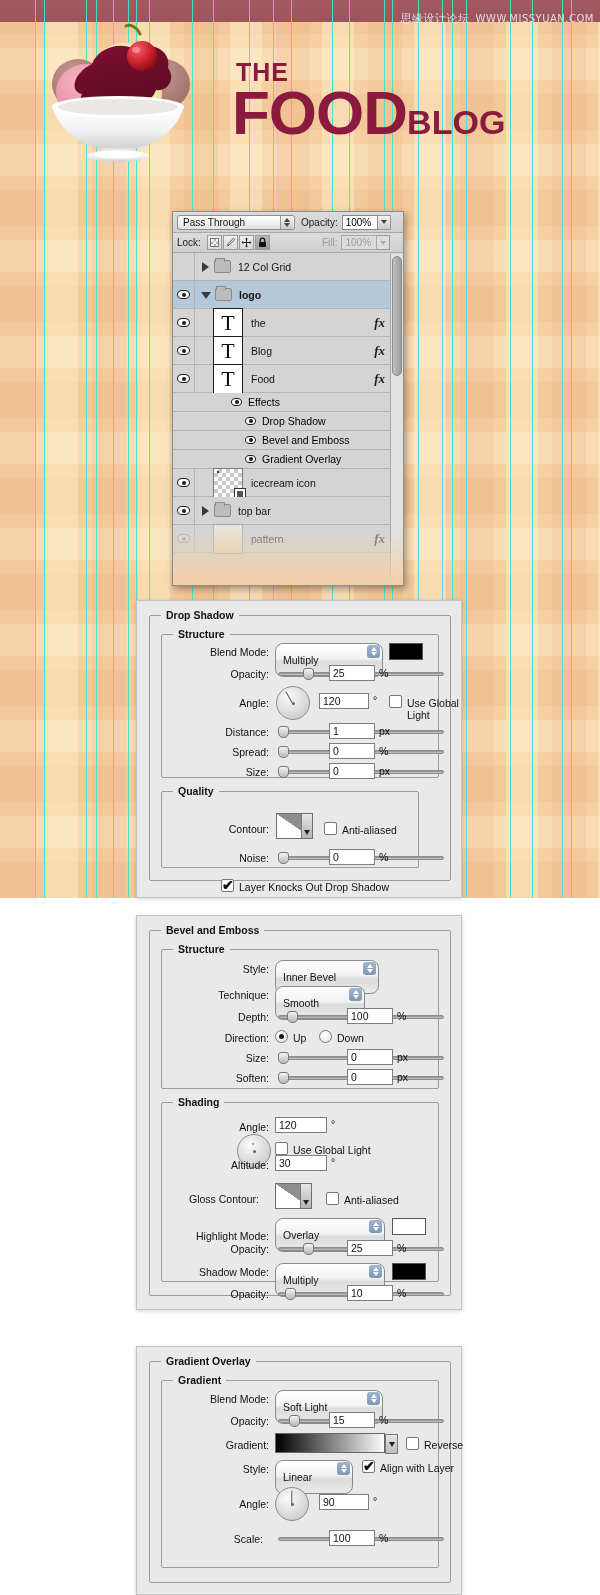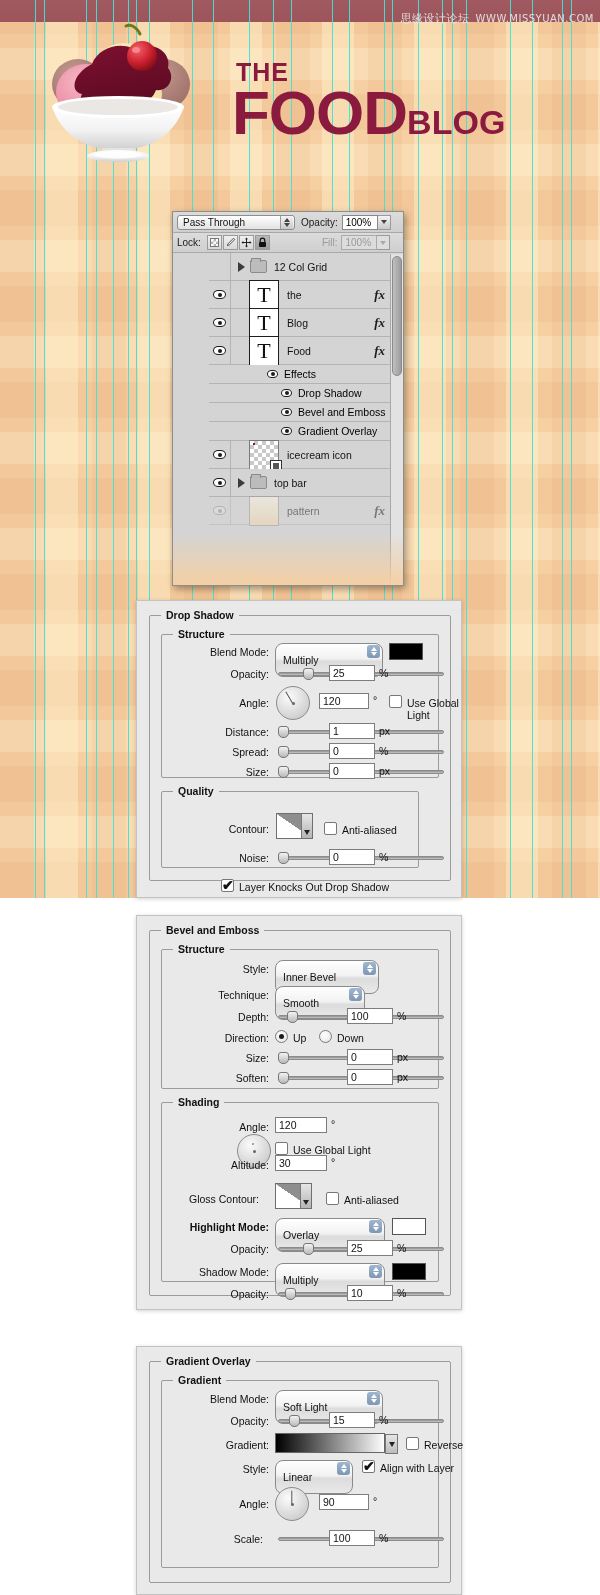--- a/index.html
+++ b/index.html
@@ -131,21 +131,21 @@
   .lockbtn.active{ background:linear-gradient(#b9b9b9,#9e9e9e); }
   .checkerbox{
     width:9px;height:9px;
     background-image:
       linear-gradient(45deg,#b0b0b0 25%,transparent 25%,transparent 75%,#b0b0b0 75%),
       linear-gradient(45deg,#b0b0b0 25%,#fff 25%,#fff 75%,#b0b0b0 75%);
     background-size:5px 5px; background-position:0 0,2.5px 2.5px;
     border:1px solid #777;
   }
 
-  .layer-list{ position:relative;padding-left:36px; }
+  .layer-list{ position:relative; }
   .lrow{
     display:flex; align-items:center; height:28px;
     border-bottom:1px solid #b4b4b4; background:#d4d4d4; position:relative;
   }
   .lrow.sel{ background:#b6c9db; }
   .lrow.indent-eff{ height:19px; }
   .eye-cell{
     width:22px; height:100%; display:flex; align-items:center; justify-content:center;
     border-right:1px solid #b4b4b4; background:#d4d4d4;
   }
@@ -466,20 +466,28 @@
 
   <div class="layer-list">
 
     <div class="lrow">
       <div class="eye-cell"></div>
       <span class="tri"></span>
       <span class="folder"></span>
       <span class="lname">12 Col Grid</span>
     </div>
 
+    <div class="lrow sel">
+      <div class="eye-cell">
+          <span class="eye"></span>
+        </div>
+      <span class="tri open"></span>
+      <span class="folder"></span>
+      <span class="lname bold">logo</span>
+    </div>
 
     <div class="lrow">
       <div class="eye-cell">
           <span class="eye"></span>
         </div>
       <span class="tthumb">T</span>
       <span class="lname">the</span>
       <span class="fx">fx</span>
       <span class="lrow-arrow">
           <i></i>
@@ -730,21 +738,21 @@
   <span class="rowlbl" style="left:4px; top:277px; width:118px;">Gloss Contour:</span>
   <div class="contour" style="left:138px; top:267px;">
     <div class="curve"></div>
     <div class="drop">
         <i></i>
       </div>
   </div>
   <div class="chk" style="left:189px; top:276px;"></div>
   <span class="statictext" style="left:207px; top:278px;">Anti-aliased</span>
 
-  <span class="rowlbl" style="left:8px; top:305px; width:124px;font-weight:bold;">Highlight Mode:</span>
+  <span class="rowlbl" style="left:8px; top:314px; width:124px;">Highlight Mode:</span>
   <div class="sel-combo" style="left:138px; top:302px; width:110px;">
     <span>Overlay</span>
     <span class="spin">
         <i class="u"></i>
         <i class="d"></i>
       </span>
   </div>
   <div class="swatch" style="left:255px; top:302px; width:34px; height:17px; background:#fff;"></div>
 
   <span class="rowlbl" style="left:24px; top:327px; width:108px;">Opacity:</span>

